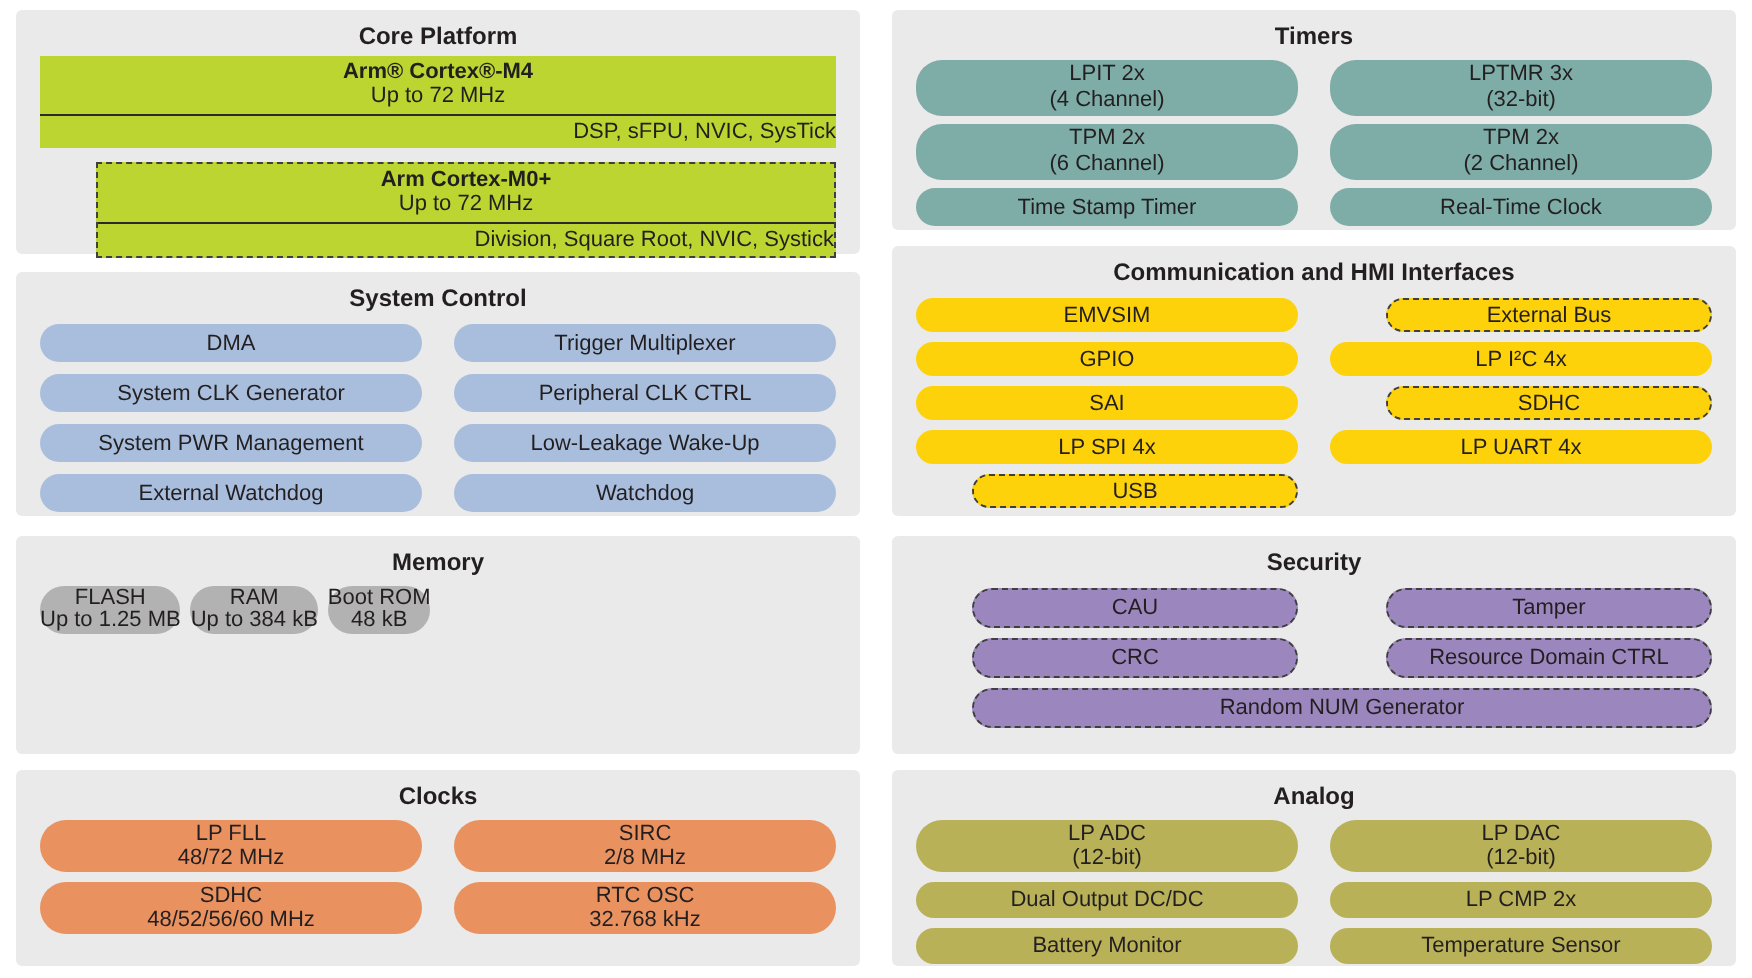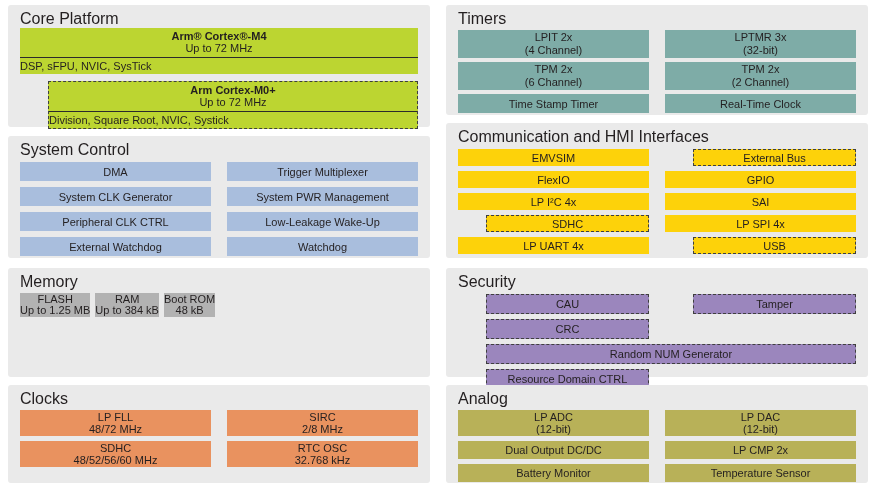--- a/index.html
+++ b/index.html
@@ -10,44 +10,44 @@
   }
   .page{display:flex;gap:16px;padding:5px 8px 6px 8px;}
   .col{width:422px;display:flex;flex-direction:column;}
   .card{
     background:var(--card,#eaeaea);border-radius:3px;padding:0 12px;
     box-sizing:border-box;width:100%;
   }
   .h122{height:122px}.h110{height:110px}.h135{height:135px}.h109{height:109px}.h98{height:98px}
   .mb8{margin-bottom:8px}.mb9{margin-bottom:9px}.mb10{margin-bottom:10px}
   .card-title{
-    font-weight:normal;font-size:16px;padding-top:7px;line-height:13px;
+    text-align:center;font-weight:bold;font-size:12px;padding-top:7px;line-height:13px;
   }
   .grid2{display:grid;grid-template-columns:1fr 1fr;column-gap:16px;}
   .vstack{display:flex;}
   .blk{
     box-sizing:border-box;text-align:center;font-size:11px;
-    display:flex;flex-direction:column;justify-content:center;align-items:center;
+    display:flex;flex-direction:column;justify-content:center;align-items:center;border-radius:13px;
   }
   .dashed{border:1px dashed #3f3f3f;margin-left:28px;}
   .full{grid-column:1 / 3;}
   .c-green{background:var(--green,#bcd531)}
   .c-blue{background:var(--blue,#a9bedd)}
   .c-gray{background:var(--gray,#b2b2b2)}
   .c-orange{background:var(--orange,#e9925f)}
   .c-teal{background:var(--teal,#7eaca7)}
   .c-yellow{background:var(--yellow,#fdd20a)}
   .c-purple{background:var(--purple,#9b86bd)}
   .c-olive{background:var(--olive,#b8b158)}
   
   .core{margin-top:3px;box-sizing:border-box;}
   .core + .core{margin-top:7px;}
   .core-head{padding:2px 0 3px;line-height:12px;text-align:center;border-bottom:1px solid #2b2b2b;}
   .core-head .b{font-weight:bold;}
-  .core-foot{height:16px;line-height:16px;text-align:left;font-size:11px;}
+  .core-foot{height:16px;line-height:16px;text-align:right;font-size:11px;}
   .core-head div{font-size:11px;}
   
   .s-sysctl .grid2{row-gap:6px;margin-top:6px}
   .s-sysctl .one{height:19px}
   .s-mem .vstack{gap:5px;margin-top:5px}
   .s-mem .two{height:24px;line-height:11.5px}
   .s-clk .grid2{row-gap:5px;margin-top:5px}
   .s-clk .two{height:26px;line-height:12px}
   .s-tmr .grid2{row-gap:4px;margin-top:5px}
   .s-tmr .two{height:28px;line-height:13px}
@@ -84,22 +84,22 @@
         <div class="core-foot">Division, Square Root, NVIC, Systick</div>
       </div>
     </section>
 
     <section class="card h122 mb10 s-sysctl">
       <div class="card-title">System Control</div>
       <div class="grid2">
         <div class="blk one c-blue">DMA</div>
         <div class="blk one c-blue">Trigger Multiplexer</div>
         <div class="blk one c-blue">System CLK Generator</div>
+        <div class="blk one c-blue">Peripheral CLK CTRL</div>
         <div class="blk one c-blue">System PWR Management</div>
-        <div class="blk one c-blue">Peripheral CLK CTRL</div>
         <div class="blk one c-blue">Low-Leakage Wake-Up</div>
         <div class="blk one c-blue">External Watchdog</div>
         <div class="blk one c-blue">Watchdog</div>
       </div>
     </section>
 
     <section class="card h109 mb8 s-mem">
       <div class="card-title">Memory</div>
       <div class="vstack">
         <div class="blk two c-gray">
@@ -165,39 +165,38 @@
         <div class="blk one c-teal">Time Stamp Timer</div>
         <div class="blk one c-teal">Real-Time Clock</div>
       </div>
     </section>
 
     <section class="card h135 mb10 s-comm">
       <div class="card-title">Communication and HMI Interfaces</div>
       <div class="grid2">
         <div class="blk one c-yellow">EMVSIM</div>
         <div class="blk one c-yellow dashed">External Bus</div>
-        <div class="blk one c-yellow">FlexIO</div>
         <div class="blk one c-yellow">GPIO</div>
         <div class="blk one c-yellow">LP I²C 4x</div>
         <div class="blk one c-yellow">SAI</div>
         <div class="blk one c-yellow dashed">SDHC</div>
         <div class="blk one c-yellow">LP SPI 4x</div>
         <div class="blk one c-yellow">LP UART 4x</div>
         <div class="blk one c-yellow dashed">USB</div>
       </div>
     </section>
 
     <section class="card h109 mb8 s-sec">
       <div class="card-title">Security</div>
       <div class="grid2">
         <div class="blk one c-purple dashed">CAU</div>
         <div class="blk one c-purple dashed">Tamper</div>
         <div class="blk one c-purple dashed">CRC</div>
+        <div class="blk one c-purple dashed">Resource Domain CTRL</div>
         <div class="blk one c-purple dashed full">Random NUM Generator</div>
-        <div class="blk one c-purple dashed">Resource Domain CTRL</div>
       </div>
     </section>
 
     <section class="card h98 s-ana">
       <div class="card-title">Analog</div>
       <div class="grid2">
         <div class="blk two c-olive">
           <span>LP ADC</span>
           <span>(12-bit)</span>
         </div>

